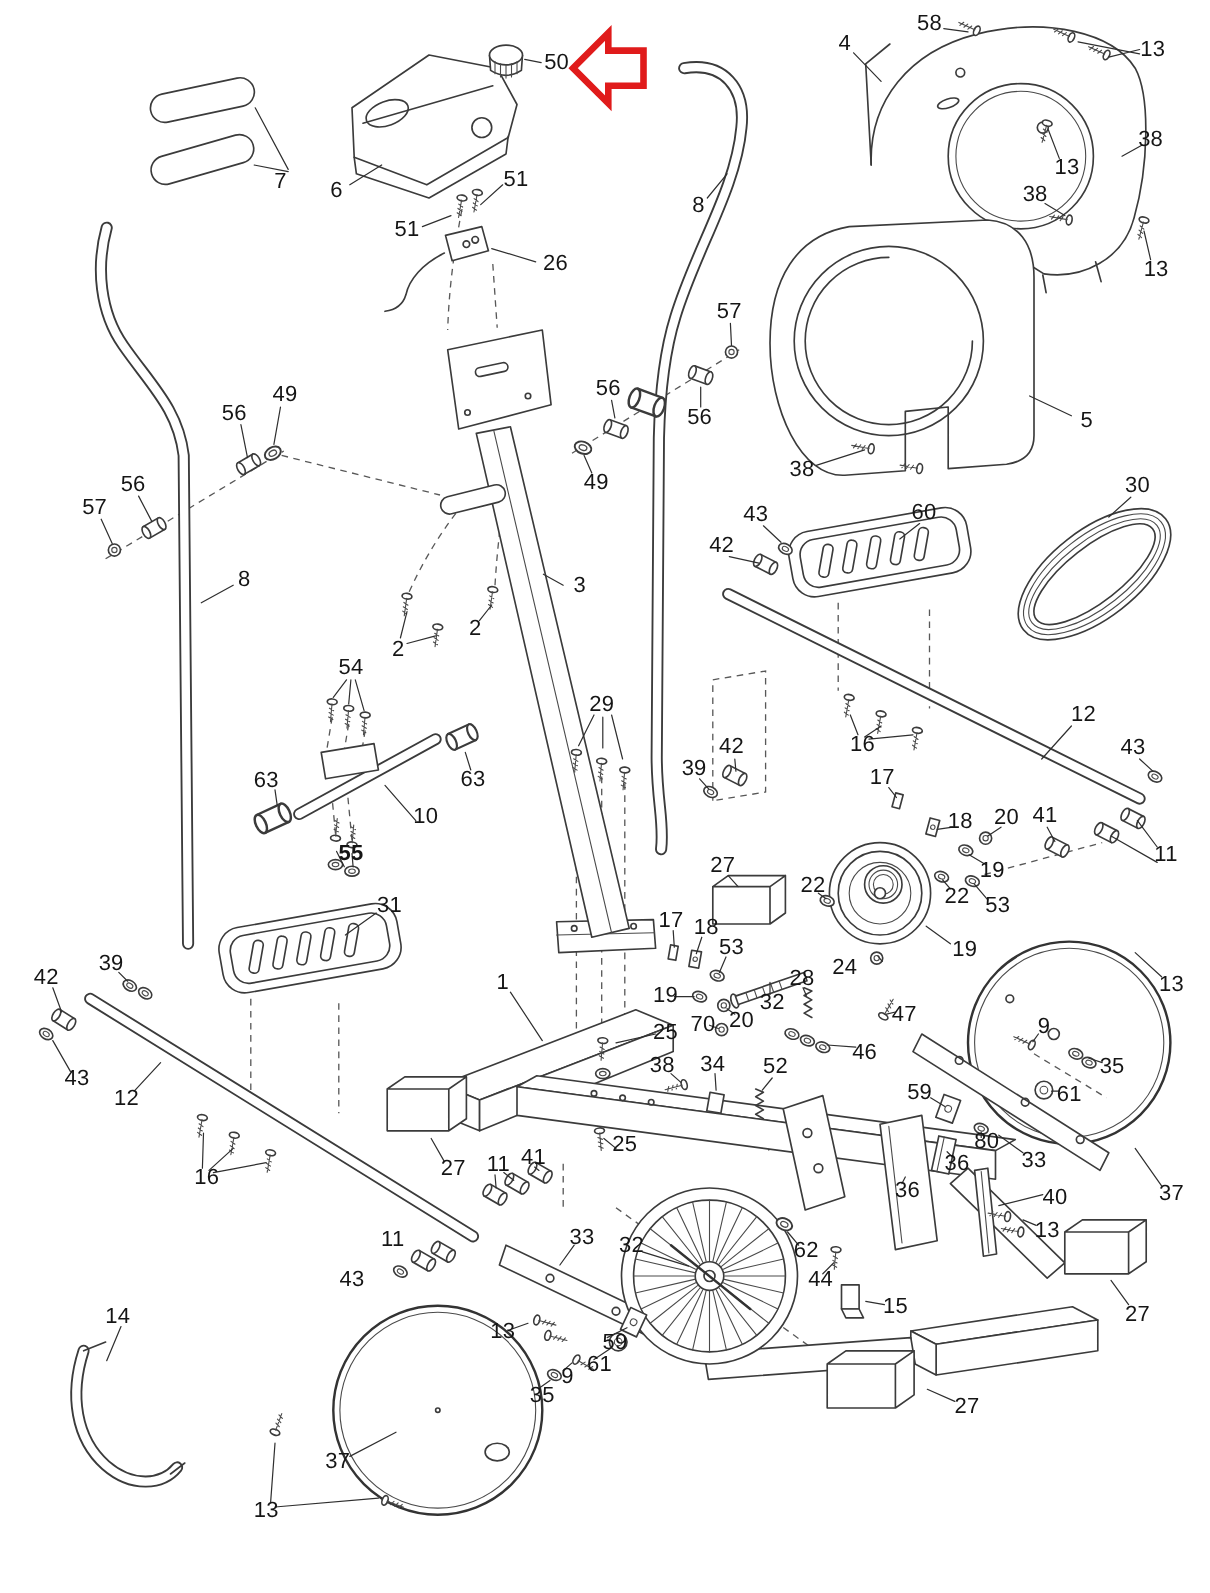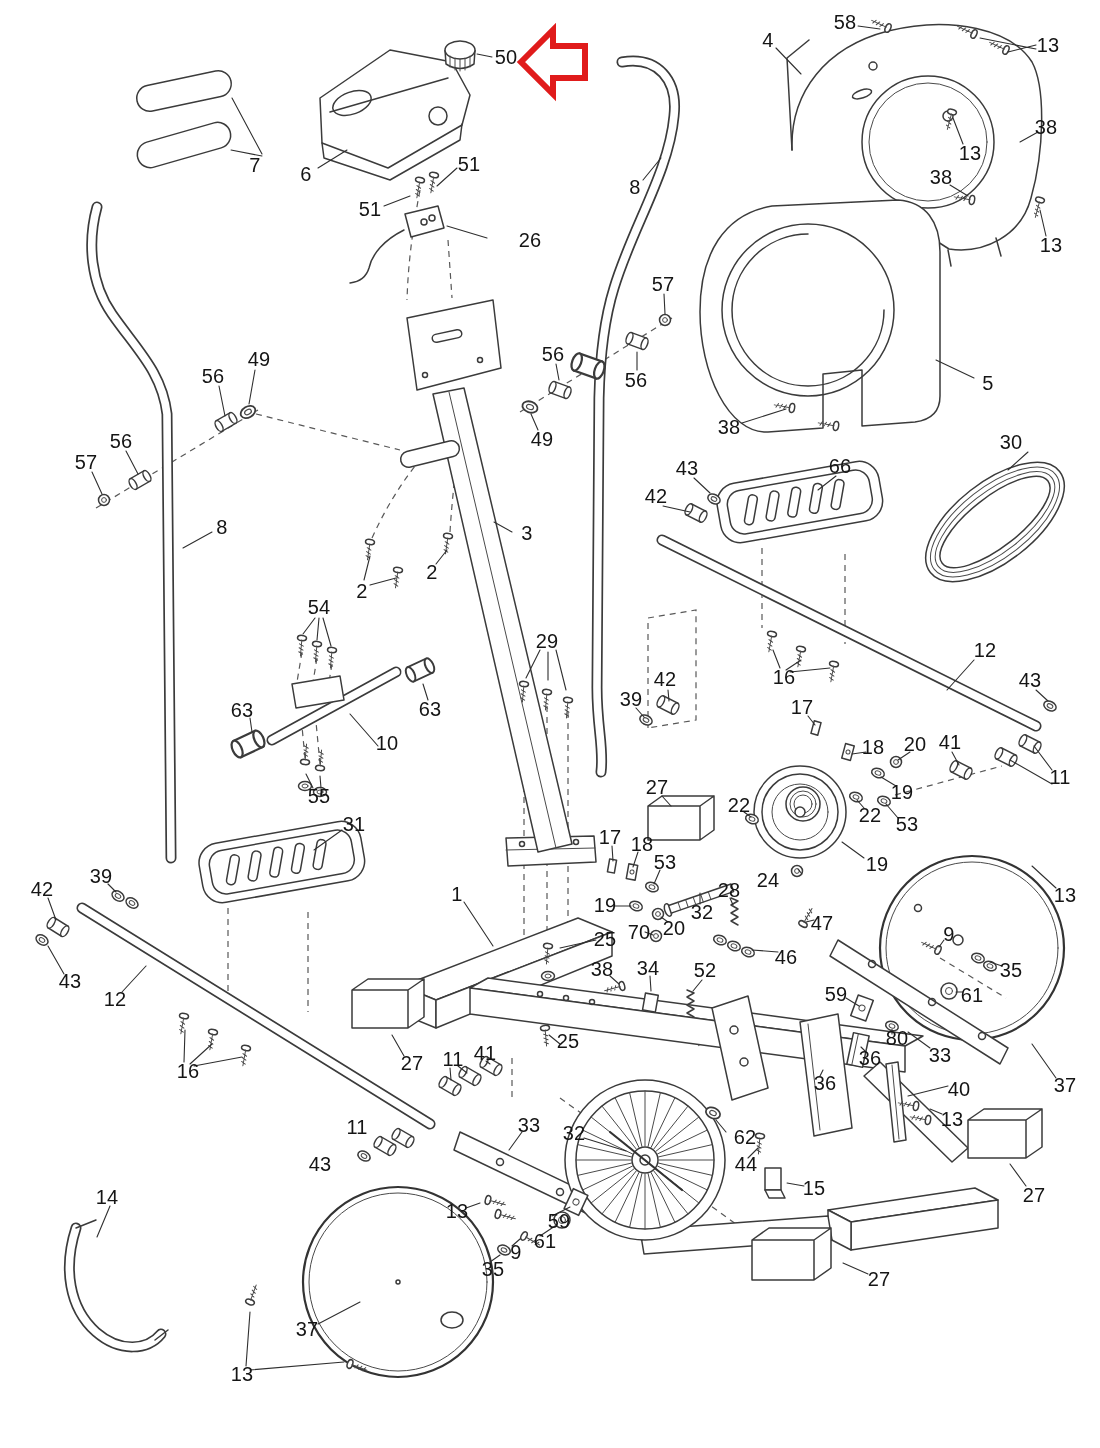--- a/index.html
+++ b/index.html
@@ -435,38 +435,38 @@
 <div class="labels-layer">
       <div class="part-label" style="left: 845px; top: 22px;">58</div>
       <div class="part-label" style="left: 1048px; top: 45px;">13</div>
       <div class="part-label" style="left: 768px; top: 40px;">4</div>
       <div class="part-label" style="left: 506px; top: 57px;">50</div>
       <div class="part-label" style="left: 255px; top: 165px;">7</div>
       <div class="part-label" style="left: 469px; top: 164px;">51</div>
       <div class="part-label" style="left: 306px; top: 174px;">6</div>
       <div class="part-label" style="left: 635px; top: 187px;">8</div>
       <div class="part-label" style="left: 370px; top: 209px;">51</div>
-      <div class="part-label" style="left: 530px; top: 240px;">26</div>
+      <div class="part-label" style="left: 505px; top: 240px;">26</div>
       <div class="part-label" style="left: 1046px; top: 127px;">38</div>
       <div class="part-label" style="left: 970px; top: 153px;">13</div>
       <div class="part-label" style="left: 941px; top: 177px;">38</div>
       <div class="part-label" style="left: 1051px; top: 245px;">13</div>
       <div class="part-label" style="left: 663px; top: 284px;">57</div>
       <div class="part-label" style="left: 553px; top: 354px;">56</div>
       <div class="part-label" style="left: 259px; top: 359px;">49</div>
       <div class="part-label" style="left: 213px; top: 376px;">56</div>
       <div class="part-label" style="left: 636px; top: 380px;">56</div>
       <div class="part-label" style="left: 988px; top: 383px;">5</div>
-      <div class="part-label" style="left: 1011px; top: 442px;">30</div>
+      <div class="part-label" style="left: 1034px; top: 442px;">30</div>
       <div class="part-label" style="left: 542px; top: 439px;">49</div>
       <div class="part-label" style="left: 729px; top: 427px;">38</div>
       <div class="part-label" style="left: 121px; top: 441px;">56</div>
       <div class="part-label" style="left: 86px; top: 462px;">57</div>
       <div class="part-label" style="left: 687px; top: 468px;">43</div>
-      <div class="part-label" style="left: 840px; top: 466px;">66</div>
+      <div class="part-label" style="left: 840px; top: 466px;">60</div>
       <div class="part-label" style="left: 656px; top: 496px;">42</div>
       <div class="part-label" style="left: 222px; top: 527px;">8</div>
       <div class="part-label" style="left: 527px; top: 533px;">3</div>
       <div class="part-label" style="left: 432px; top: 572px;">2</div>
       <div class="part-label" style="left: 362px; top: 591px;">2</div>
       <div class="part-label" style="left: 319px; top: 607px;">54</div>
       <div class="part-label" style="left: 547px; top: 641px;">29</div>
       <div class="part-label" style="left: 985px; top: 650px;">12</div>
       <div class="part-label" style="left: 784px; top: 677px;">16</div>
       <div class="part-label" style="left: 1030px; top: 680px;">43</div>
@@ -476,21 +476,21 @@
       <div class="part-label" style="left: 430px; top: 709px;">63</div>
       <div class="part-label" style="left: 802px; top: 707px;">17</div>
       <div class="part-label" style="left: 387px; top: 743px;">10</div>
       <div class="part-label" style="left: 873px; top: 747px;">18</div>
       <div class="part-label" style="left: 915px; top: 744px;">20</div>
       <div class="part-label" style="left: 950px; top: 742px;">41</div>
       <div class="part-label" style="left: 1060px; top: 777px;">11</div>
       <div class="part-label" style="left: 902px; top: 792px;">19</div>
       <div class="part-label" style="left: 907px; top: 824px;">53</div>
       <div class="part-label" style="left: 870px; top: 815px;">22</div>
-      <div class="part-label" style="left: 319px; top: 796px;">55</div>
+      <div class="part-label" style="left: 319px; top: 776px; font-weight: bold;">55</div>
       <div class="part-label" style="left: 354px; top: 824px;">31</div>
       <div class="part-label" style="left: 657px; top: 787px;">27</div>
       <div class="part-label" style="left: 739px; top: 805px;">22</div>
       <div class="part-label" style="left: 877px; top: 864px;">19</div>
       <div class="part-label" style="left: 768px; top: 880px;">24</div>
       <div class="part-label" style="left: 610px; top: 837px;">17</div>
       <div class="part-label" style="left: 642px; top: 844px;">18</div>
       <div class="part-label" style="left: 665px; top: 862px;">53</div>
       <div class="part-label" style="left: 729px; top: 890px;">28</div>
       <div class="part-label" style="left: 702px; top: 912px;">32</div>
@@ -522,21 +522,21 @@
       <div class="part-label" style="left: 453px; top: 1059px;">11</div>
       <div class="part-label" style="left: 485px; top: 1053px;">41</div>
       <div class="part-label" style="left: 568px; top: 1041px;">25</div>
       <div class="part-label" style="left: 1065px; top: 1085px;">37</div>
       <div class="part-label" style="left: 959px; top: 1089px;">40</div>
       <div class="part-label" style="left: 952px; top: 1119px;">13</div>
       <div class="part-label" style="left: 357px; top: 1127px;">11</div>
       <div class="part-label" style="left: 320px; top: 1164px;">43</div>
       <div class="part-label" style="left: 529px; top: 1125px;">33</div>
       <div class="part-label" style="left: 574px; top: 1133px;">32</div>
-      <div class="part-label" style="left: 733px; top: 1137px; margin-left: 12px;">62</div>
+      <div class="part-label" style="left: 733px; top: 1137px;">62</div>
       <div class="part-label" style="left: 746px; top: 1164px;">44</div>
       <div class="part-label" style="left: 814px; top: 1188px;">15</div>
       <div class="part-label" style="left: 1034px; top: 1195px;">27</div>
       <div class="part-label" style="left: 107px; top: 1197px;">14</div>
       <div class="part-label" style="left: 457px; top: 1211px;">13</div>
       <div class="part-label" style="left: 559px; top: 1221px;">59</div>
       <div class="part-label" style="left: 545px; top: 1241px;">61</div>
       <div class="part-label" style="left: 516px; top: 1252px;">9</div>
       <div class="part-label" style="left: 493px; top: 1269px;">35</div>
       <div class="part-label" style="left: 879px; top: 1279px;">27</div>

